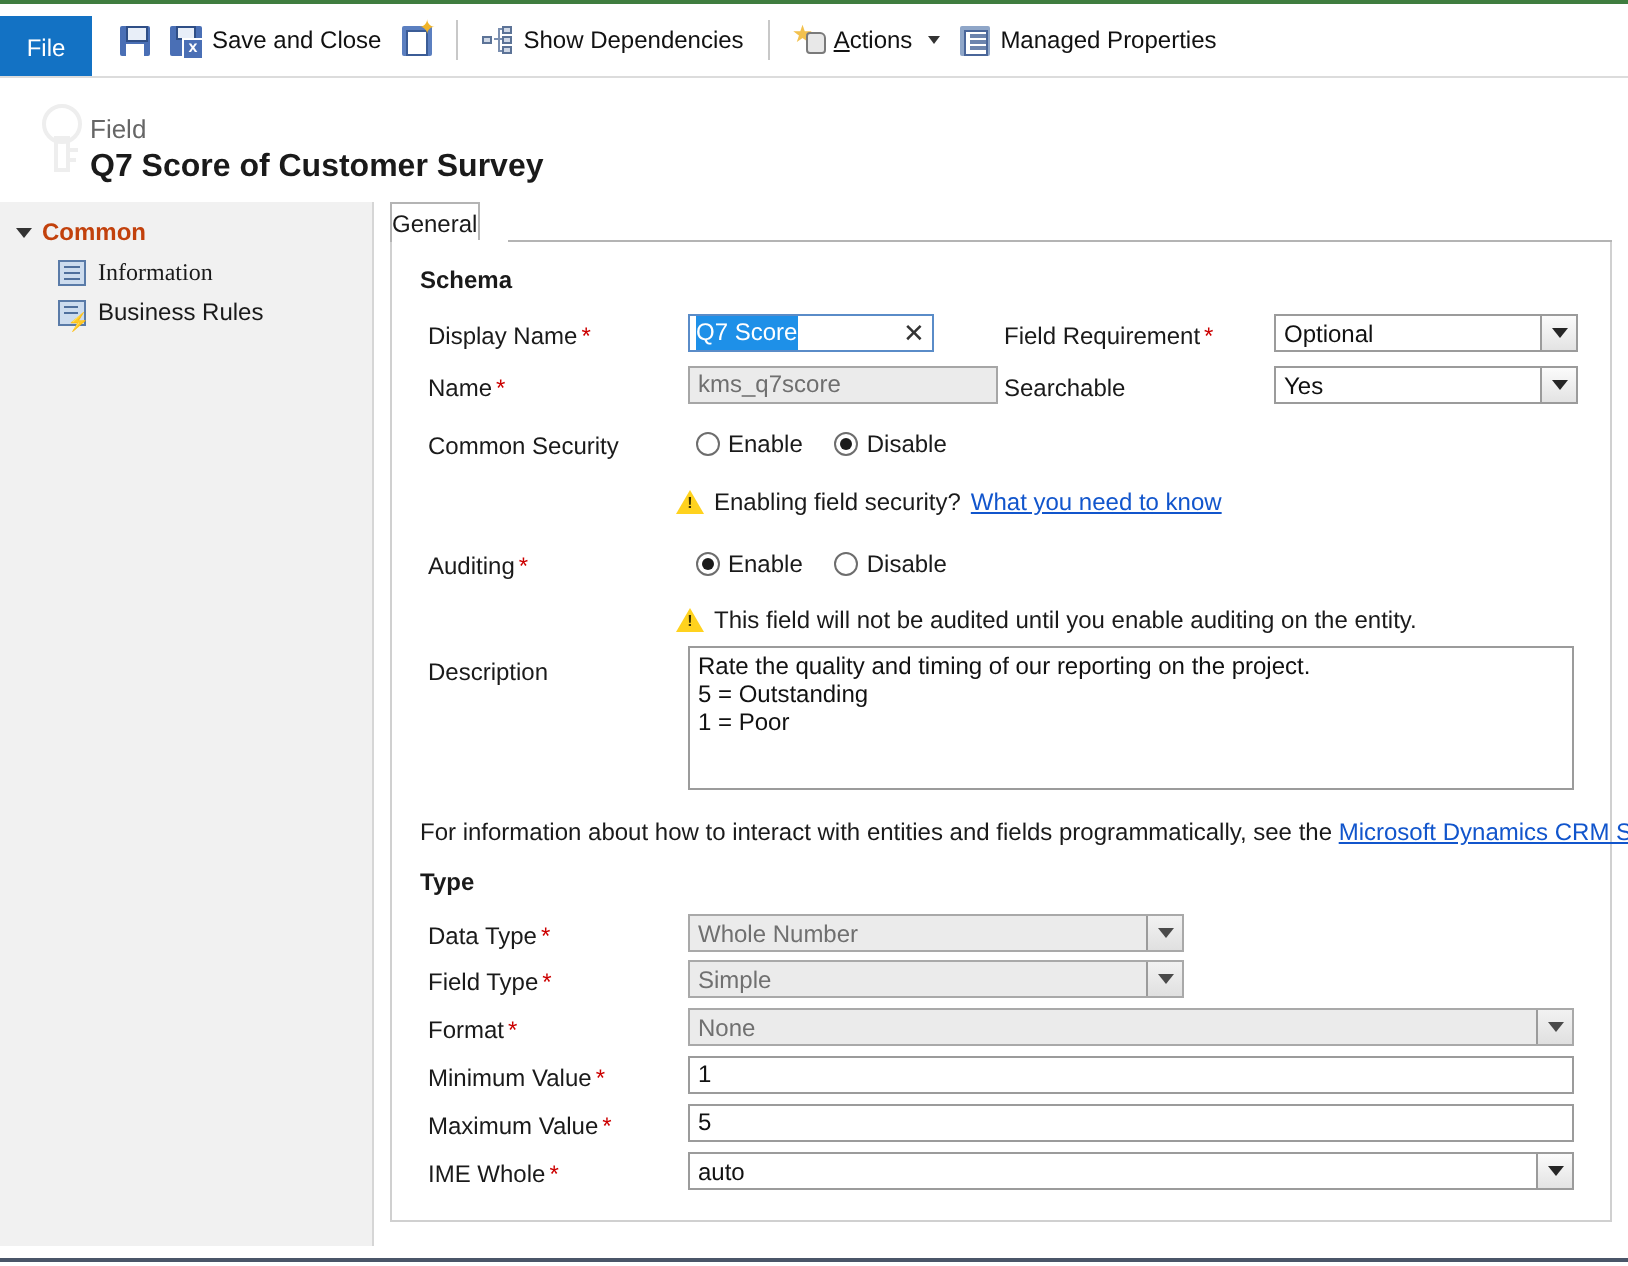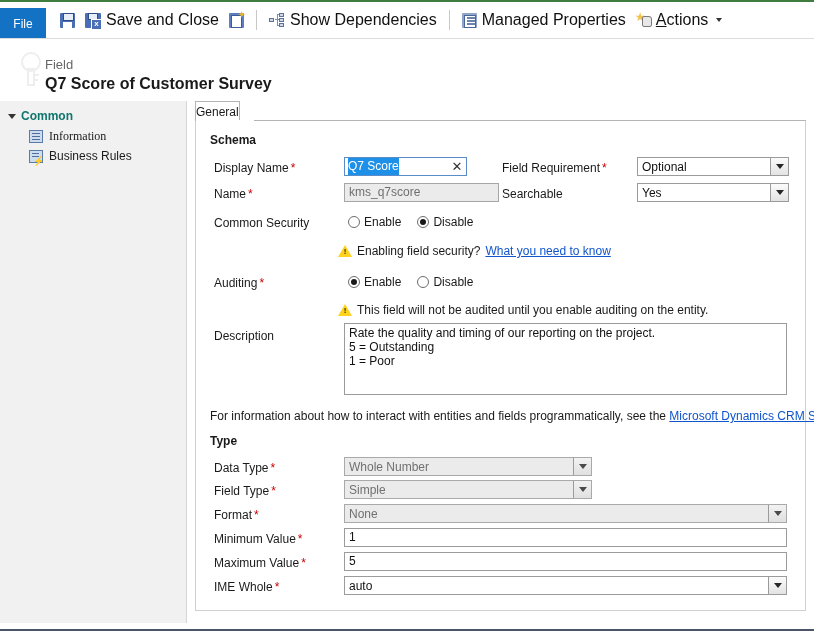--- a/index.html
+++ b/index.html
@@ -50,21 +50,21 @@
     height: 36px;
     display: flex; align-items: center;
     gap: 0px;
   }
   .rb-btn {
     display: flex; align-items: center;
     height: 30px;
     padding: 0 5px;
     cursor: pointer;
     white-space: nowrap;
-    font-size: 16px;
+    font-size: 12px;
     color: #111;
     gap: 5px;
   }
   .rb-sep {
     width: 1px; height: 20px;
     background: #c8c8c8;
     margin: 0 7px;
   }
   .ico { display: inline-block; flex: 0 0 auto; position: relative; }
 
@@ -171,21 +171,21 @@
 
   
   .sidebar {
     position: absolute; left: 0; top: 101px;
     width: 187px; height: 522px;
     background: #f1f1f1;
     border-right: 1px solid #d6d6d6;
   }
   .side-group {
     position: absolute; left: 8px; top: 8px;
-    font-size: 12px; font-weight: bold; color: #0f766e;
+    font-size: 12px; font-weight: bold; color: #c2410c;
     display: flex; align-items: center; gap: 5px;
     cursor: pointer;
   }
   .tri-dn {
     display: inline-block; width: 0; height: 0;
     border-left: 4px solid transparent; border-right: 4px solid transparent;
     border-top: 5px solid #333;
   }
   .side-item {
     position: absolute; left: 26px;
@@ -440,28 +440,28 @@
             <span class="lnk l2"></span>
             <span class="lnk l3"></span>
             <span class="lnk l4"></span>
         </span>
         <span>Show Dependencies</span>
       </div>
 
       <div class="rb-sep"></div>
 
       <div class="rb-btn">
-        <span class="ico ico-mgd"></span>
-        <span>Managed Properties</span>
-      </div>
-
-      <div class="rb-btn">
         <span class="ico ico-act"></span>
         <span><span class="u-underline">A</span><span>ctions</span></span>
         <span class="caret-dn"></span>
+      </div>
+
+      <div class="rb-btn">
+        <span class="ico ico-mgd"></span>
+        <span>Managed Properties</span>
       </div>
 
     </div>
   </div>
   <div class="ribbon-base"></div>
 
   <div class="head-zone">
     <svg class="head-watermark" viewBox="0 0 30 40">
       <circle cx="15" cy="13" r="9" fill="none" stroke="#eeeeee" stroke-width="2"></circle>
       <rect x="12" y="20" width="6" height="16" fill="none" stroke="#eeeeee" stroke-width="2"></rect>

